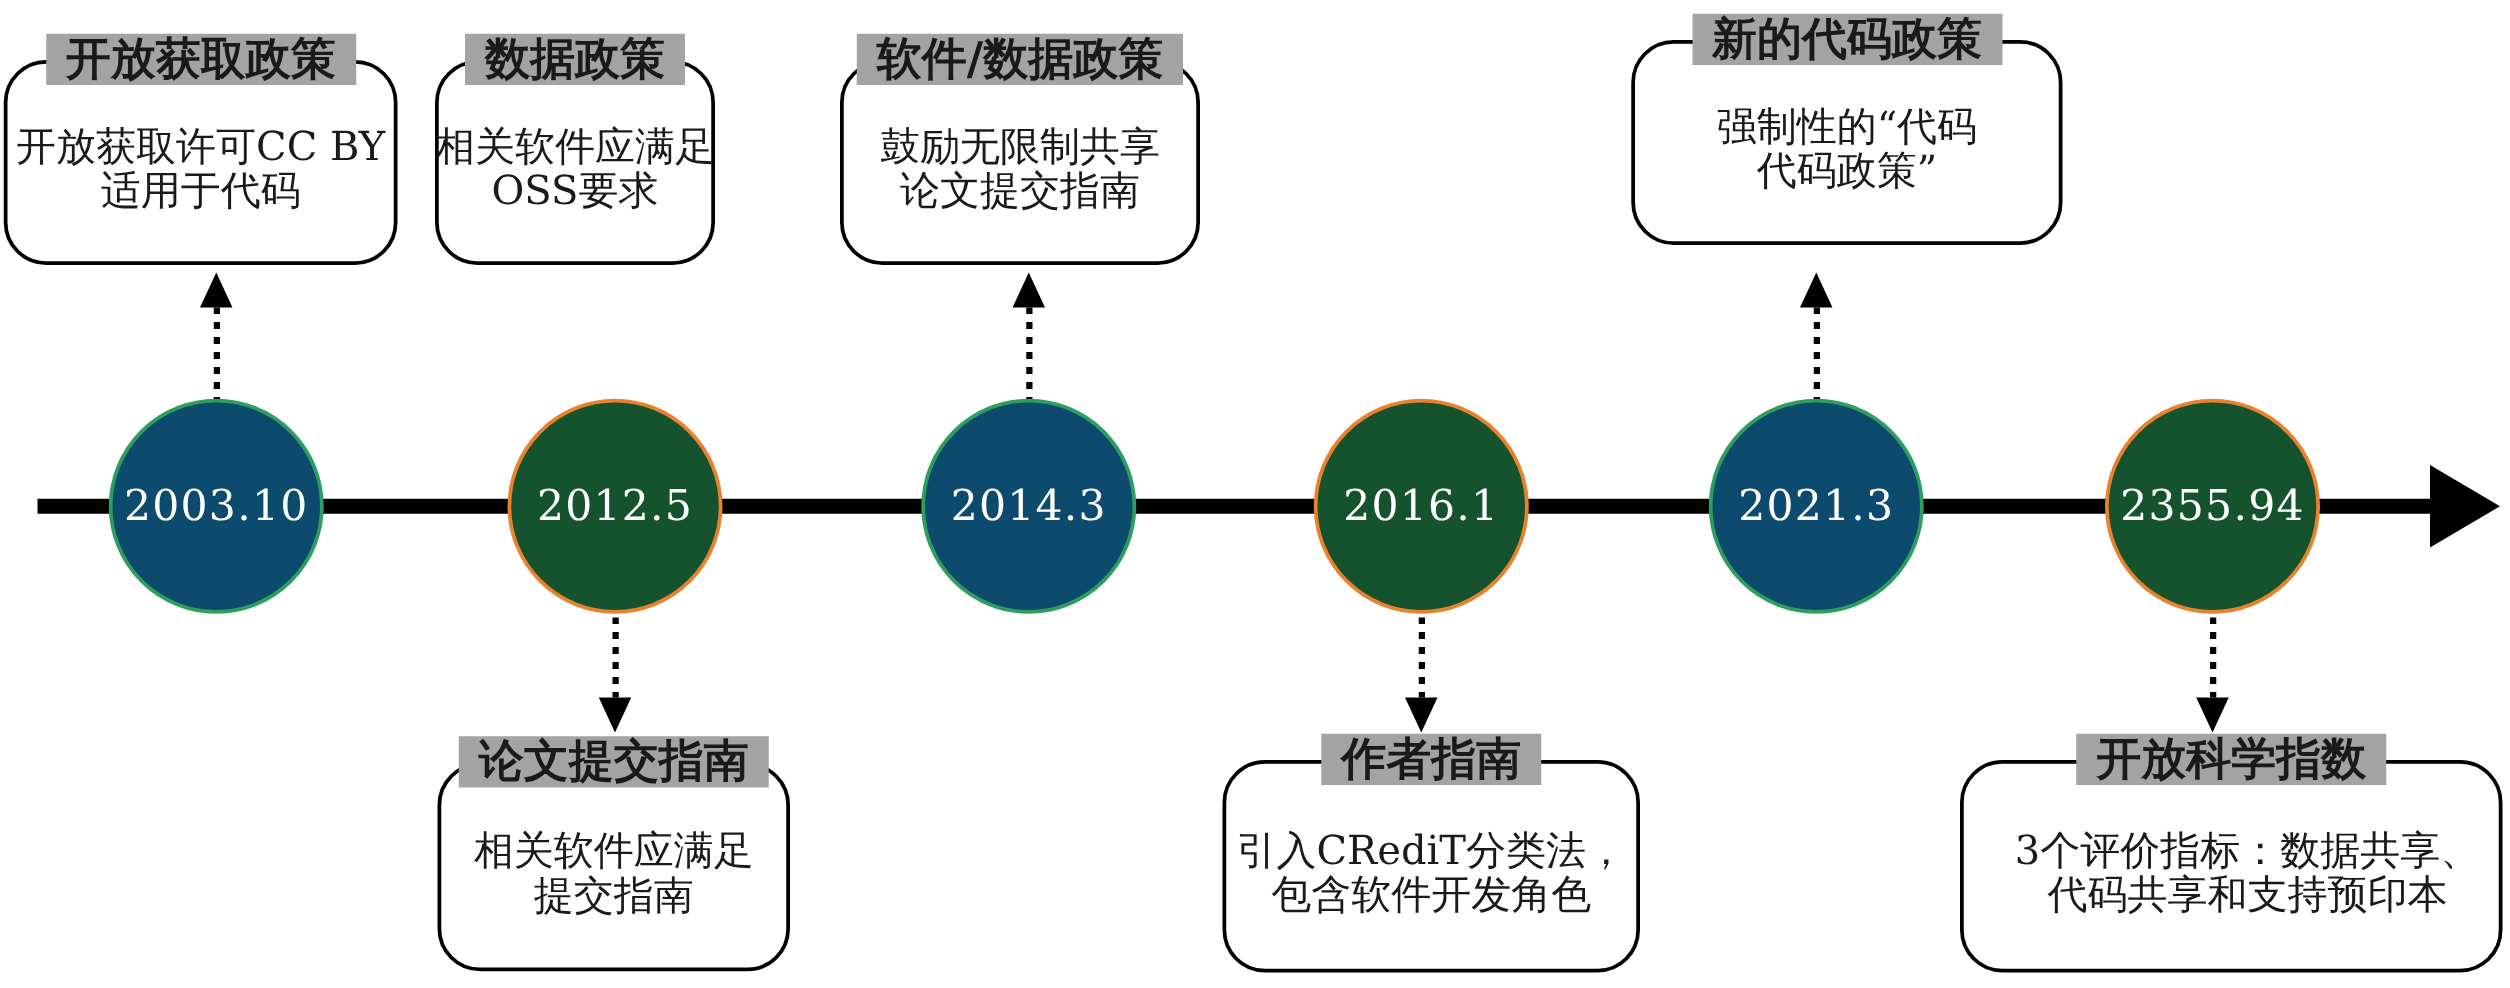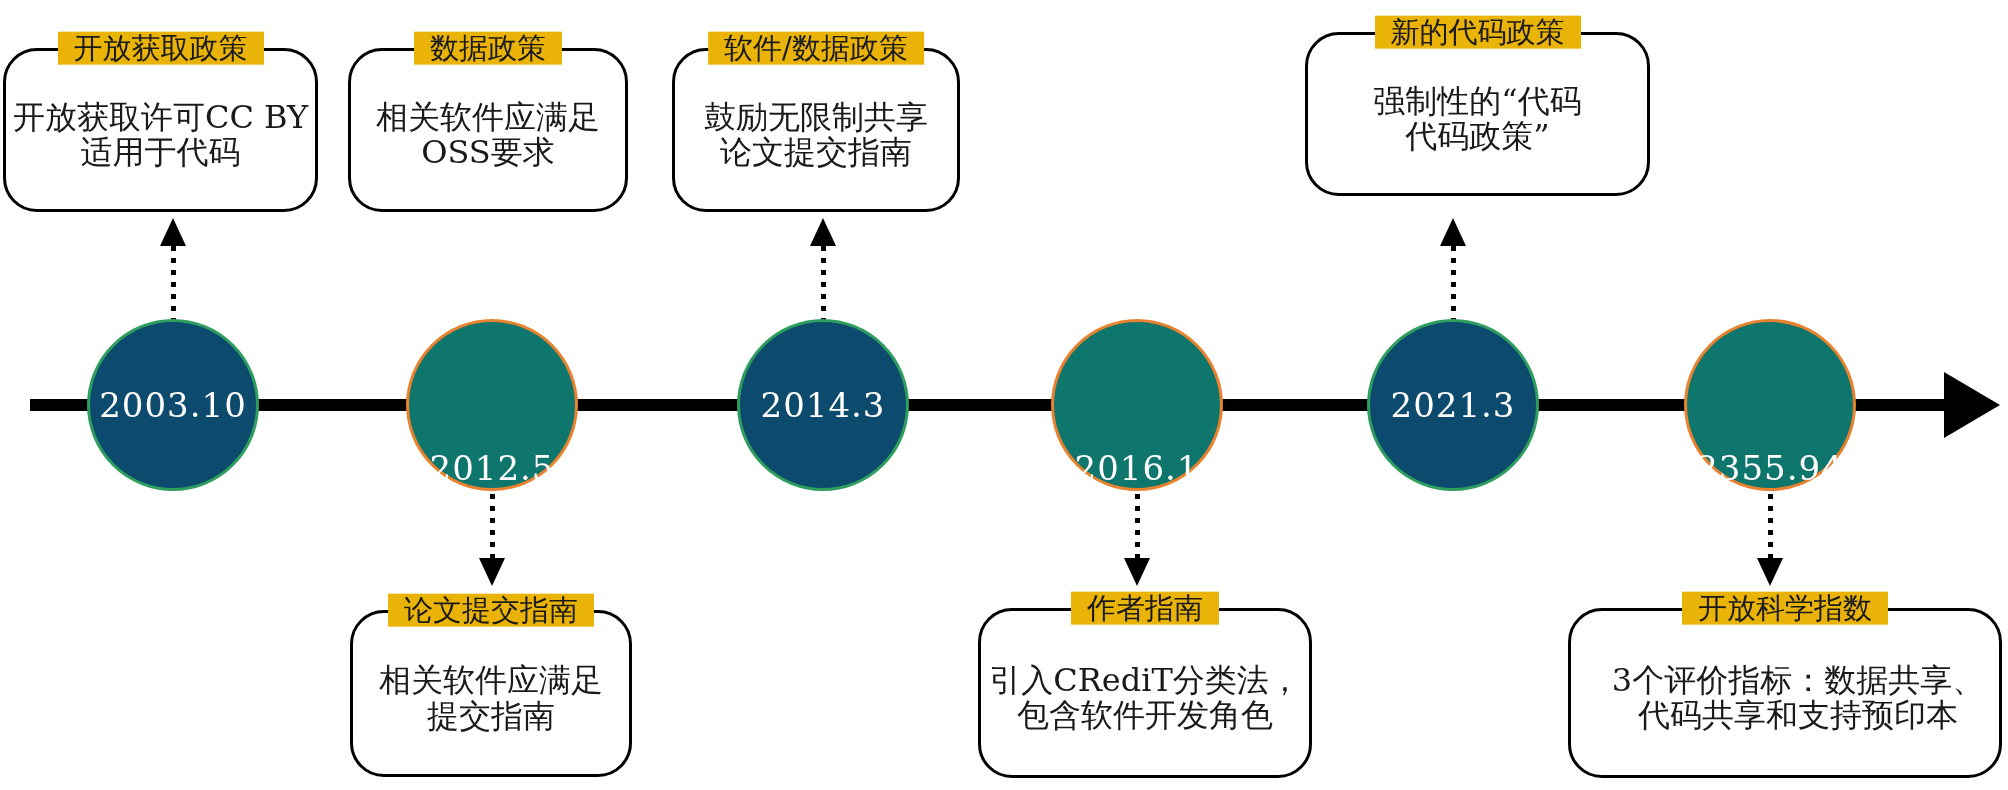--- a/index.html
+++ b/index.html
@@ -9,35 +9,35 @@
   }
   
   .axis{position:absolute;left:30px;top:399px;width:1917px;height:12px;background:#000;z-index:1;}
   .axis-head{position:absolute;left:1944px;top:372px;width:0;height:0;
     border-left:56px solid #000;border-top:33px solid transparent;border-bottom:33px solid transparent;z-index:1;}
   
   .circle{position:absolute;top:319px;width:172px;height:172px;border-radius:50%;
     box-sizing:border-box;display:flex;align-items:center;justify-content:center;
     color:#fff;font-size:34px;letter-spacing:1px;z-index:3;}
   .circle.green{background:#0c4a6e;border:3px solid #2E9E5F;}
-  .circle.orange{background:#0f766e;border:3px solid #E9822E;align-items:flex-end;}
+  .circle.orange{background:#14532d;border:3px solid #E9822E;}
   
   .pbox{position:absolute;box-sizing:border-box;border:3px solid #000;border-radius:34px;background:#fff;z-index:2;}
-  .ptitle{position:absolute;top:0;left:50%;transform:translate(-50%,-58%);background:#eab308;
-    padding:0 16px;white-space:nowrap;font-size:29px;line-height:1.15;}
+  .ptitle{position:absolute;top:0;left:50%;transform:translate(-50%,-58%);background:#a3a3a3;
+    padding:0 16px;white-space:nowrap;font-size:36px;line-height:1.15;font-weight:bold;}
   .pbody{display:flex;flex-direction:column;justify-content:center;align-items:center;
     height:100%;font-size:32px;line-height:1.1;padding-top:10px;box-sizing:border-box;white-space:nowrap;}
   
   .arrow{position:absolute;width:26px;display:flex;flex-direction:column;align-items:center;z-index:2;}
   .dots{width:5px;flex:1 1 auto;background:repeating-linear-gradient(to bottom,#000 0 5px,transparent 5px 12px);}
   .head-up{width:0;height:0;border-left:13px solid transparent;border-right:13px solid transparent;border-bottom:28px solid #000;}
   .head-down{width:0;height:0;border-left:13px solid transparent;border-right:13px solid transparent;border-top:28px solid #000;}
   
   .b0{left:3px;top:48px;width:315px;height:164px;}
-  .b1{left:348px;top:48px;width:280px;height:164px;}
+  .b1{left:348px;top:48px;width:224px;height:164px;}
   .b2{left:672px;top:48px;width:288px;height:164px;}
   .b3{left:1305px;top:32px;width:345px;height:164px;}
   .b4{left:350px;top:610px;width:282px;height:167px;}
   .b5{left:978px;top:608px;width:334px;height:170px;}
   .b6{left:1568px;top:608px;width:434px;height:170px;padding-left:26px;}
   
   .c0{left:87px;} .c1{left:406px;} .c2{left:737px;} .c3{left:1051px;} .c4{left:1367px;} .c5{left:1684px;}
   
   .a-up-0{left:160px;top:218px;height:102px;}
   .a-up-1{left:810px;top:218px;height:102px;}

